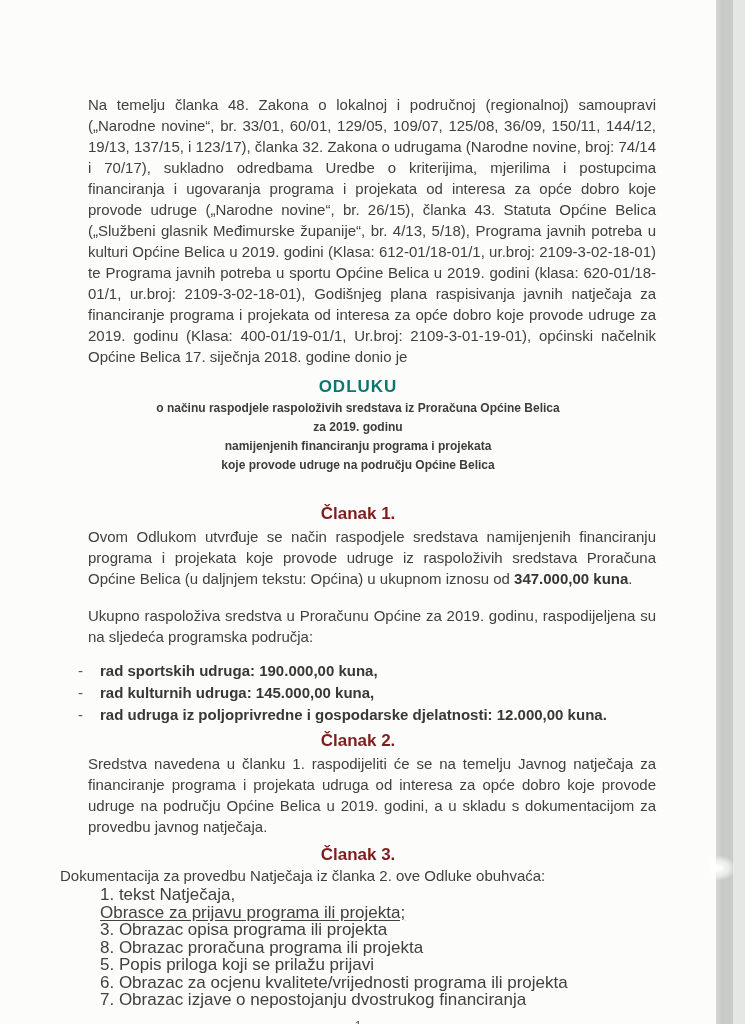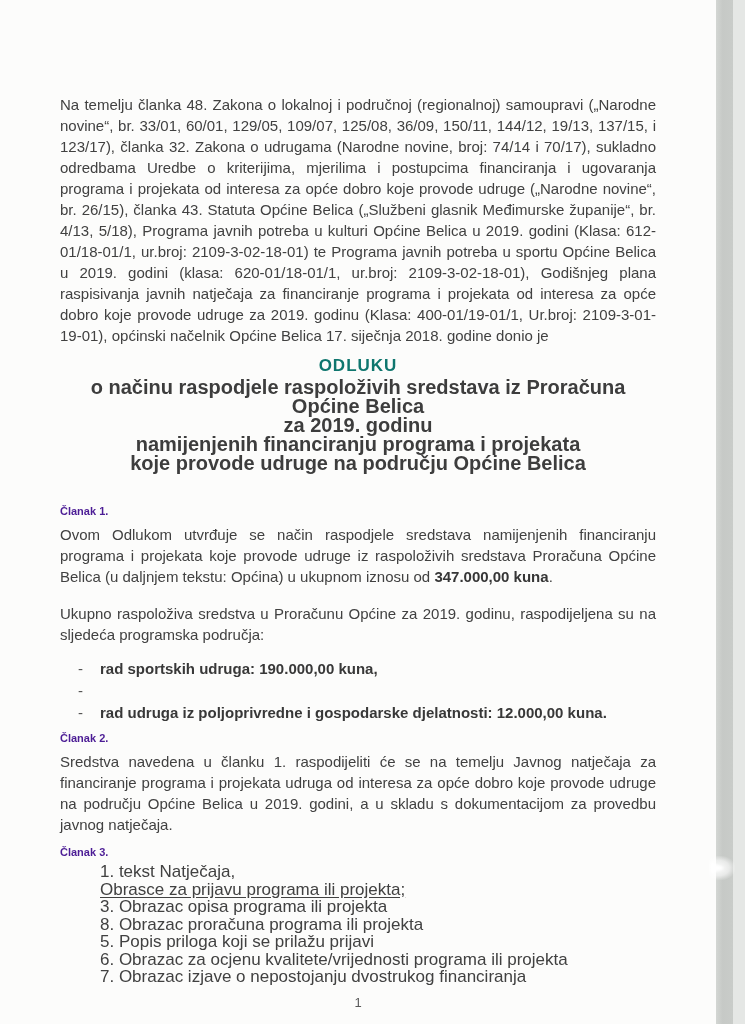--- a/index.html
+++ b/index.html
@@ -50,41 +50,43 @@
     left: 60px;
     top: 88px;
     width: 596px;
     font-size: 15px;
     line-height: 21px;
   }
   p { margin: 0; }
   .justify {
     text-align: justify;
     text-justify: inter-word;
+    margin-left: 28px;
   }
   .preamble { padding-top: 6px; }
   .doc-title {
     margin: 9px 0 2px 0;
     text-align: center;
     font-size: 17px;
     font-weight: bold;
     letter-spacing: 1px;
     color: #0f766e;
   }
   .subtitle {
     text-align: center;
     font-weight: bold;
-    font-size: 20px;
+    font-size: 12px;
     line-height: 19px;
     color: #3d3d3d;
   }
   .clanak-heading {
+    text-align: center;
     font-weight: bold;
-    font-size: 11px;
-    color: #4c1d95;
+    font-size: 17px;
+    color: #7f1d1d;
     margin: 0;
   }
   .h1-gap { margin-top: 28px; margin-bottom: 2px; }
   .h2-gap { margin-top: 4px; margin-bottom: 2px; }
   .h3-gap { margin-top: 7px; margin-bottom: 0; }
   .para-gap { margin-top: 16px; }
   .bold { font-weight: bold; color: #363636; }
   .dash-list {
     margin: 13px 0 0 0;
     padding: 0 0 0 18px;
@@ -148,33 +150,35 @@
 
     <p class="justify para-gap">Ukupno raspoloživa sredstva u Proračunu Općine za 2019. godinu, raspodijeljena su na sljedeća programska područja:</p>
 
     <ul class="dash-list">
       <li>
         <span class="dash">-</span>
         <span>rad sportskih udruga: 190.000,00 kuna,</span>
       </li>
       <li>
         <span class="dash">-</span>
+        <span>rad kulturnih udruga: 145.000,00 kuna,</span>
       </li>
       <li>
         <span class="dash">-</span>
         <span>rad udruga iz poljoprivredne i gospodarske djelatnosti: 12.000,00 kuna.</span>
       </li>
     </ul>
 
     <div class="clanak-heading h2-gap">Članak 2.</div>
 
     <p class="justify">Sredstva navedena u članku 1. raspodijeliti će se na temelju Javnog natječaja za financiranje programa i projekata udruga od interesa za opće dobro koje provode udruge na području Općine Belica u 2019. godini, a u skladu s dokumentacijom za provedbu javnog natječaja.</p>
 
     <div class="clanak-heading h3-gap">Članak 3.</div>
 
+    <p>Dokumentacija za provedbu Natječaja iz članka 2. ove Odluke obuhvaća:</p>
 
     <div class="num-list">
       <p class="doc-item">1. tekst Natječaja,</p>
       <p class="doc-item underlined">Obrasce za prijavu programa ili projekta;</p>
       <p class="doc-item">3. Obrazac opisa programa ili projekta</p>
       <p class="doc-item">8. Obrazac proračuna programa ili projekta</p>
       <p class="doc-item">5. Popis priloga koji se prilažu prijavi</p>
       <p class="doc-item">6. Obrazac za ocjenu kvalitete/vrijednosti programa ili projekta</p>
       <p class="doc-item">7. Obrazac izjave o nepostojanju dvostrukog financiranja</p>
     </div>

